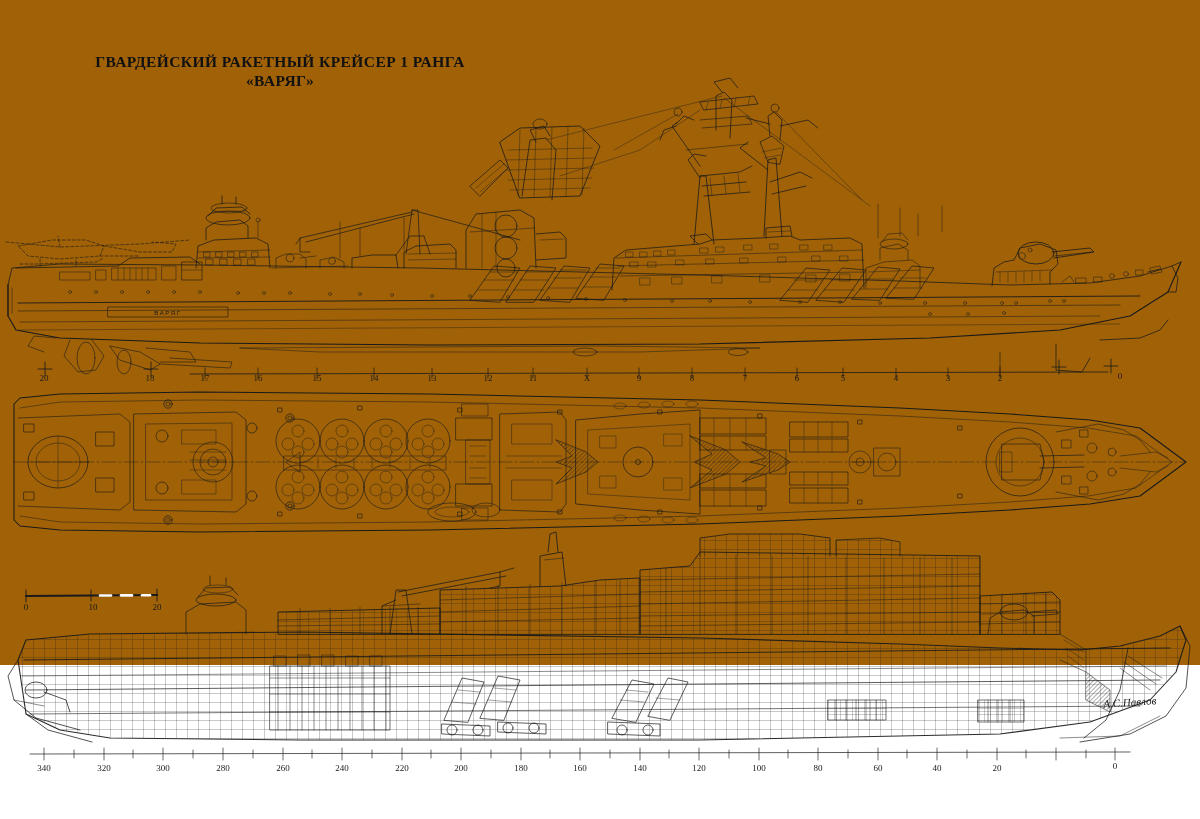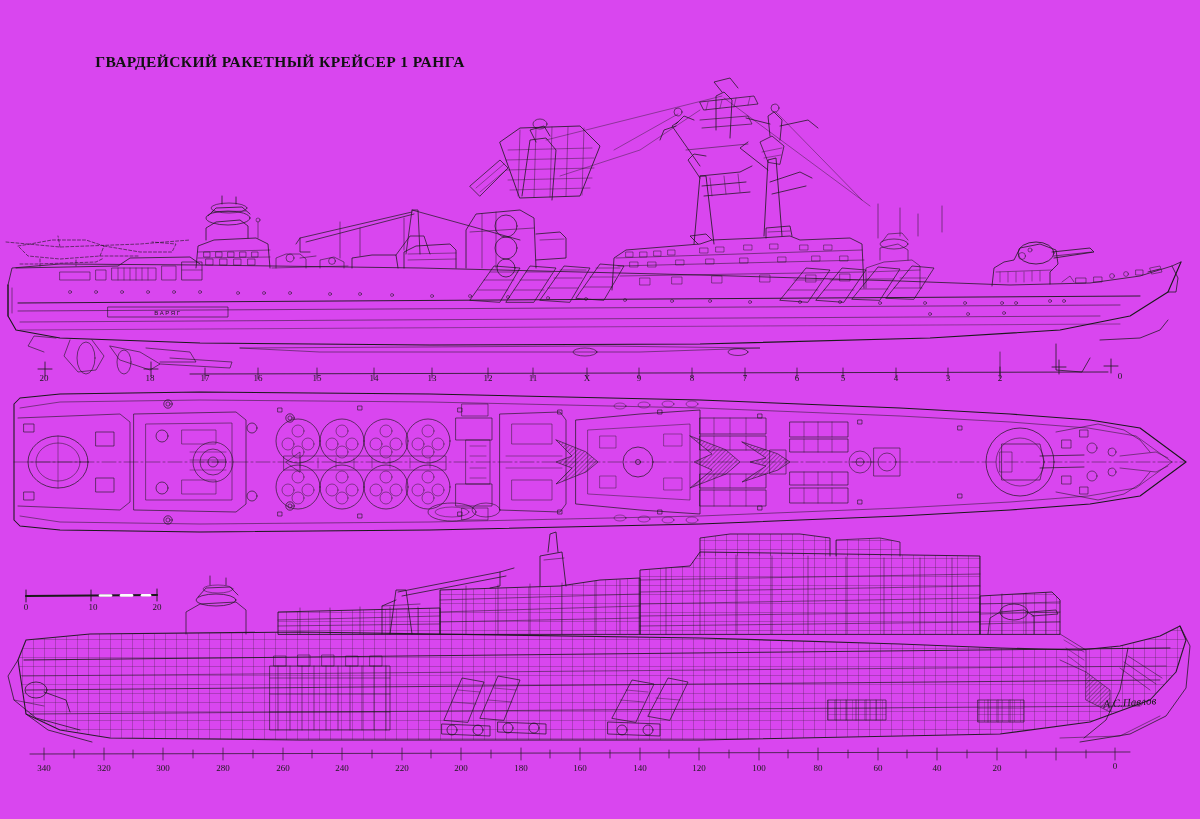--- a/index.html
+++ b/index.html
@@ -1,33 +1,34 @@
 <!DOCTYPE html>
 <html><head>
 <meta charset="utf-8">
 <style>
   html,body{margin:0;padding:0;background:#fff;}
   body{width:1200px;height:819px;overflow:hidden;font-family:"Liberation Serif",serif;}
-  #sheet{position:relative;width:1200px;height:819px;background:#d946ef;}
+  #sheet{position:relative;width:1200px;height:665px;background:#a16207;}
   #title-block{position:absolute;top:52px;left:0;width:560px;text-align:center;}
   #title-block .ln{font-family:"Liberation Serif",serif;font-weight:bold;color:#111;letter-spacing:.4px;}
   #title-line-1{font-size:15.5px;line-height:19px;}
   #title-line-2{font-size:15.5px;line-height:20px;}
   svg{position:absolute;top:0;left:0;}
   .lbl{font-family:"Liberation Serif",serif;font-size:9px;fill:#1a1a1a;}
   .sig{font-family:"Liberation Serif",serif;font-size:11px;font-style:italic;fill:#1a1a1a;}
   .hullname{font-family:"Liberation Sans",sans-serif;font-size:6px;fill:#1a1a1a;letter-spacing:1.6px;}
 </style>
 </head>
 <body>
 
 <div id="sheet">
 
   <div id="title-block">
     <div class="ln" id="title-line-1">ГВАРДЕЙСКИЙ РАКЕТНЫЙ КРЕЙСЕР 1 РАНГА</div>
+    <div class="ln" id="title-line-2">«ВАРЯГ»</div>
   </div>
 
   <svg width="1200" height="819" viewBox="0 0 1200 819">
     <defs>
       <pattern id="hatchA" width="3" height="3" patternUnits="userSpaceOnUse" patternTransform="rotate(45)">
         <line x1="0" y1="0" x2="0" y2="3" stroke="#1a1a1a" stroke-width="0.7"></line>
       </pattern>
       <pattern id="dots" width="4" height="4" patternUnits="userSpaceOnUse">
         <circle cx="1" cy="1" r="0.7" fill="#1a1a1a"></circle>
       </pattern>

